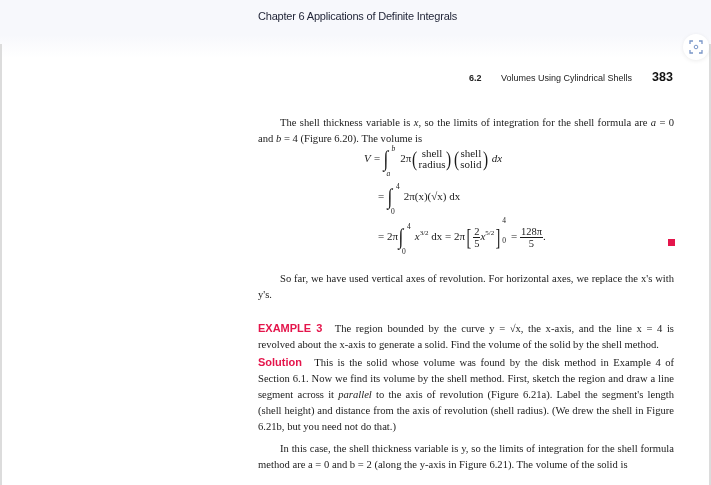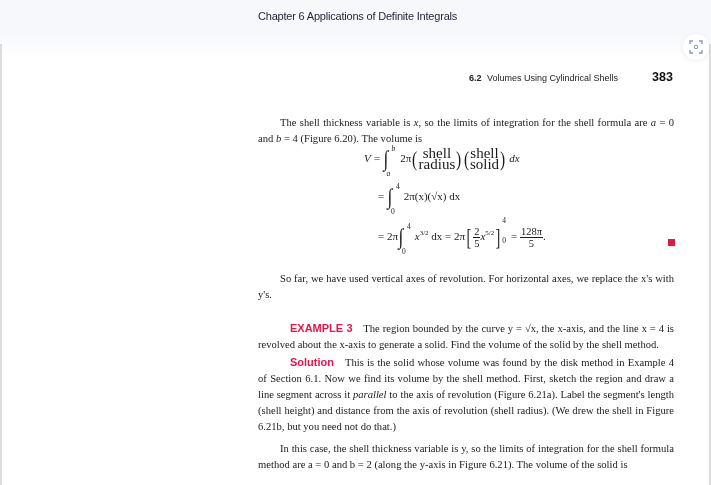--- a/index.html
+++ b/index.html
@@ -21,48 +21,48 @@
   .scan-btn {
     position: absolute; left: 683px; top: 34px; width: 26px; height: 26px;
     border-radius: 50%; background: #ffffff; box-shadow: 0 1px 4px rgba(0,0,0,0.08);
     display: flex; align-items: center; justify-content: center;
   }
 
   .running-head {
     position: absolute; left: 469px; top: 73px;
     font-family: "Liberation Sans", sans-serif; font-size: 9px; color: #222;
   }
-  .running-head .sec-num { font-weight: bold; margin-right: 3px; }
+  .running-head .sec-num { font-weight: bold; margin-right: 17px; }
   .page-number {
     position: absolute; left: 652px; top: 70px;
     font-family: "Liberation Sans", sans-serif; font-weight: bold; font-size: 12.5px; color: #111;
   }
 
   .para {
     position: absolute; left: 258px; width: 416px;
     font-size: 10.6px; line-height: 16px; text-align: justify; color: #1a1a1a;
   }
   .indent { text-indent: 22px; }
   i, .it { font-style: italic; }
 
   .eq { position: absolute; font-size: 11px; white-space: nowrap; color: #1a1a1a; }
   .int { font-size: 22px; line-height: 22px; display: inline-block; vertical-align: middle; transform: scaleX(0.8); }
   .lim { position: absolute; font-size: 7.5px; font-style: italic; }
   .paren { font-size: 22px; display: inline-block; vertical-align: middle; line-height: 22px; transform: scaleX(0.7); }
-  .stack { display: inline-flex; flex-direction: column; align-items: center; vertical-align: middle; font-size: 15px; line-height: 11px; }
+  .stack { display: inline-flex; flex-direction: column; align-items: center; vertical-align: middle; font-size: 11px; line-height: 11px; }
   .frac { display: inline-flex; flex-direction: column; align-items: center; vertical-align: middle; font-size: 10.5px; line-height: 11px; }
   .frac .num { border-bottom: 0.8px solid #1a1a1a; padding: 0 1px; }
   sup { font-size: 7px; vertical-align: 5px; }
   .bracket { font-size: 24px; display: inline-block; vertical-align: middle; line-height: 24px; transform: scaleX(0.6); }
 
   .qed { position: absolute; left: 668px; top: 239px; width: 7px; height: 7px; background: #e4154b; }
 
   .label-red {
     font-family: "Liberation Sans", sans-serif; font-weight: bold; color: #e4154b;
-    font-size: 11px; margin-right: 8px; margin-left: 32px;
+    font-size: 11px; margin-right: 8px;
   }
 </style>
 </head>
 <body>
 
 <div class="top-bar">
   <div class="chapter-title">Chapter 6 Applications of Definite Integrals</div>
 </div>
 <div class="left-edge"></div>
 <div class="right-edge"></div>

